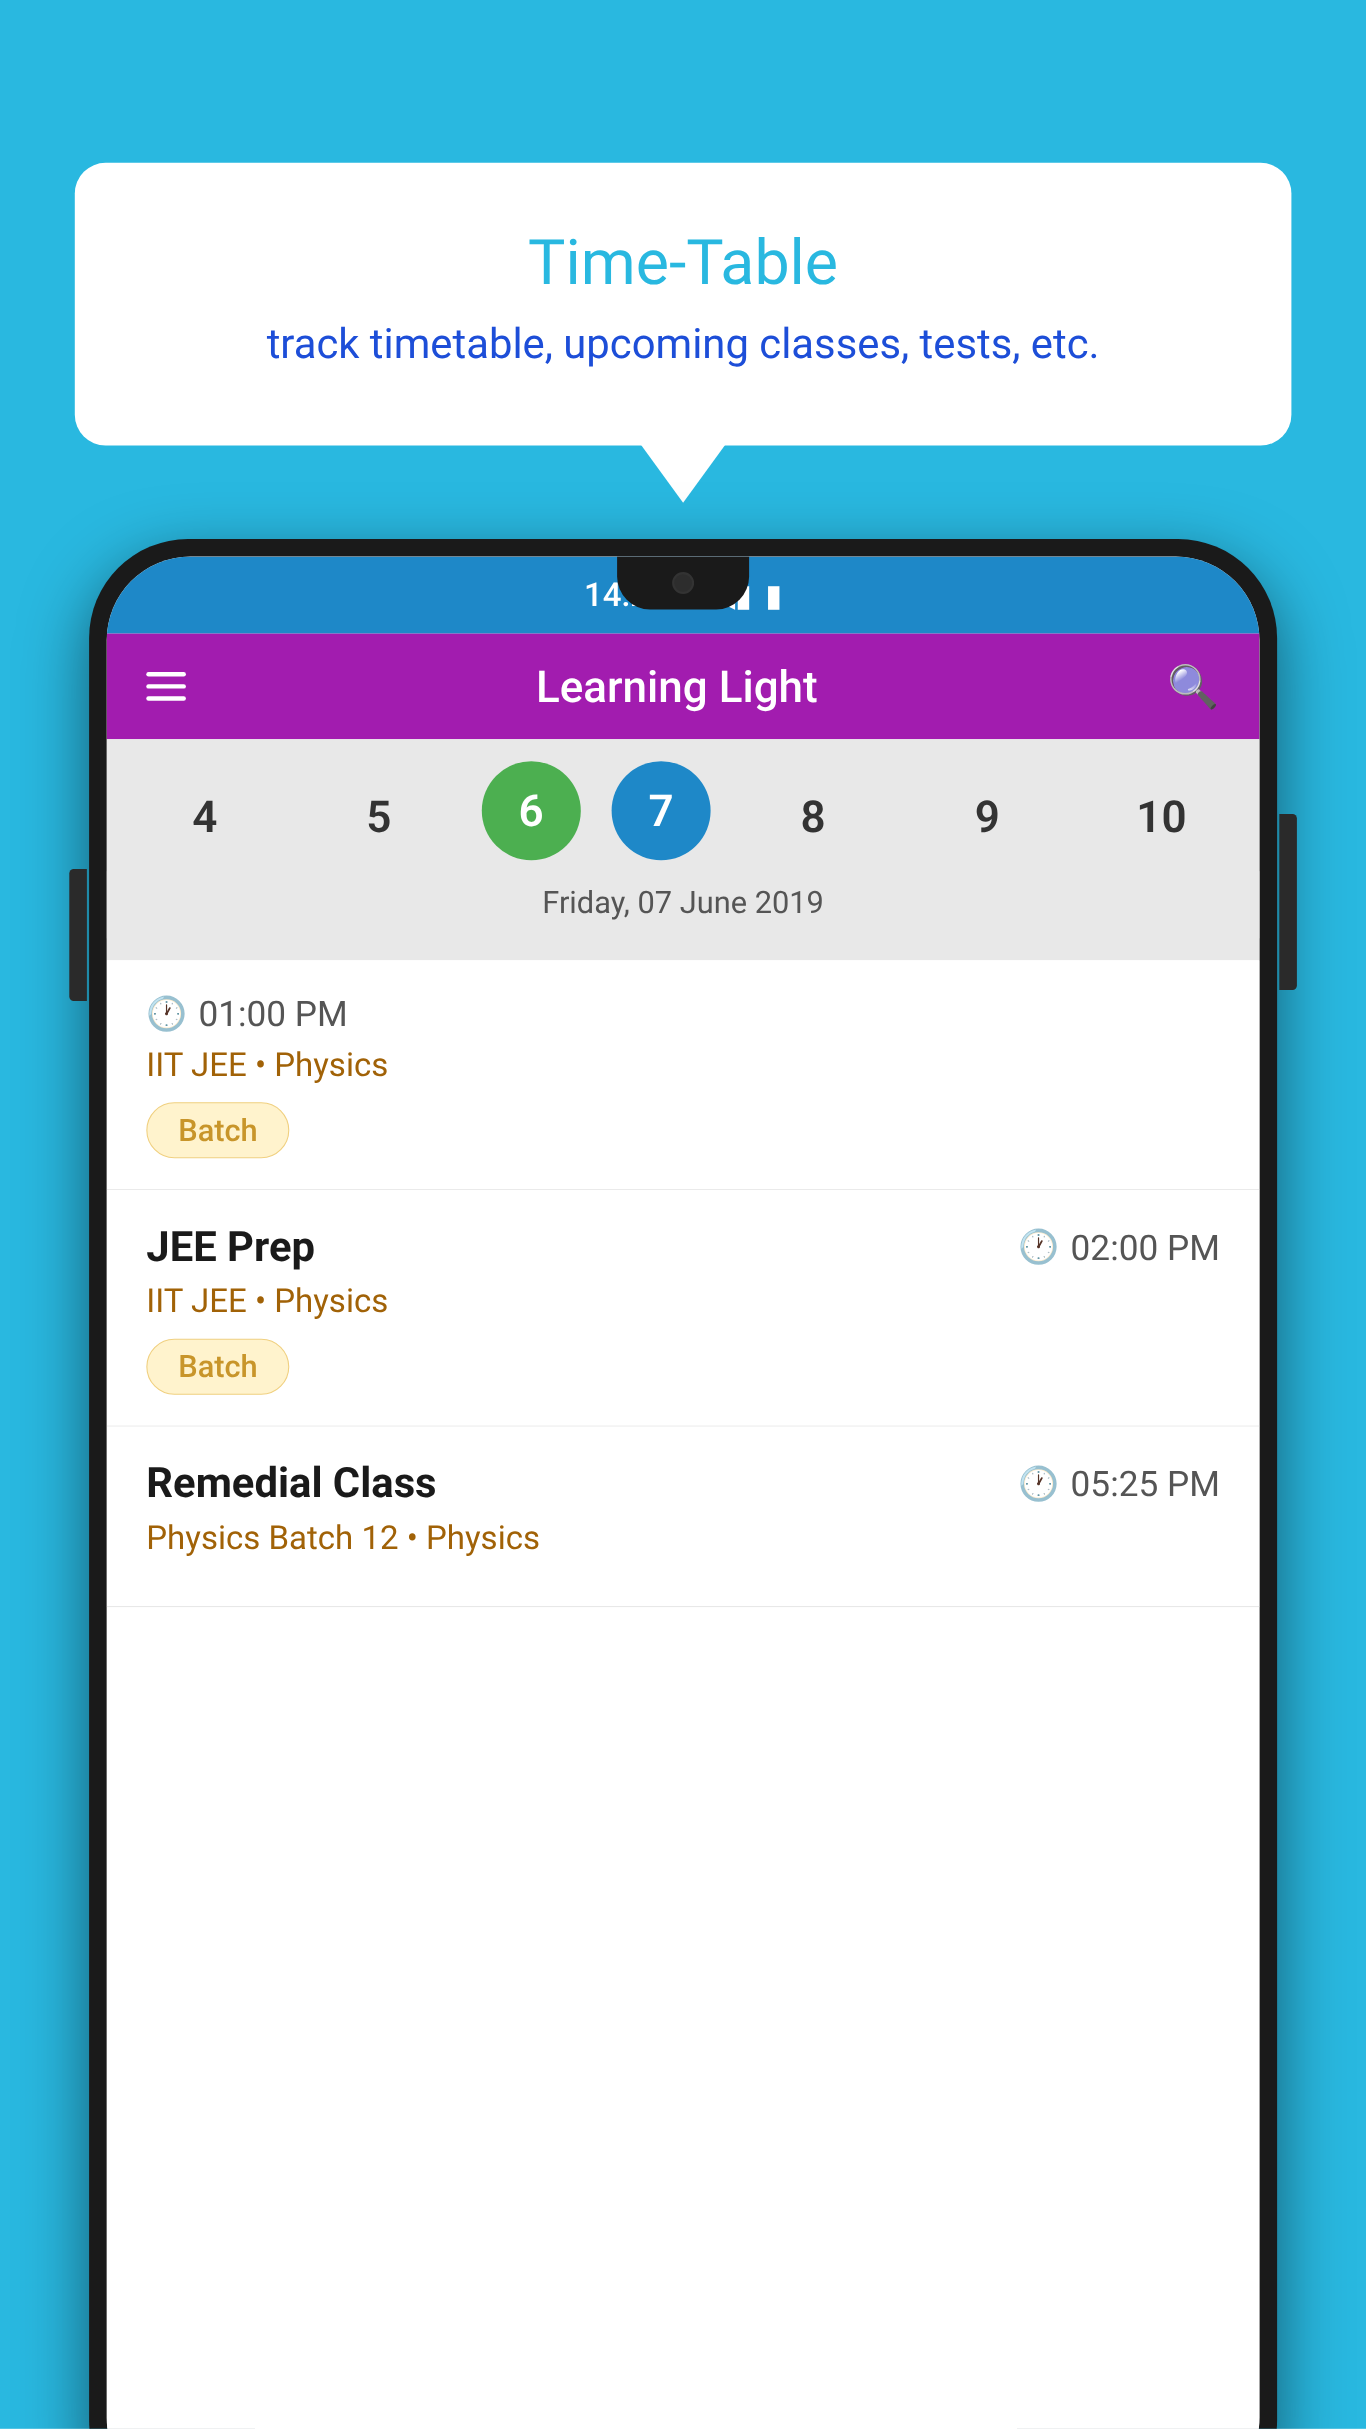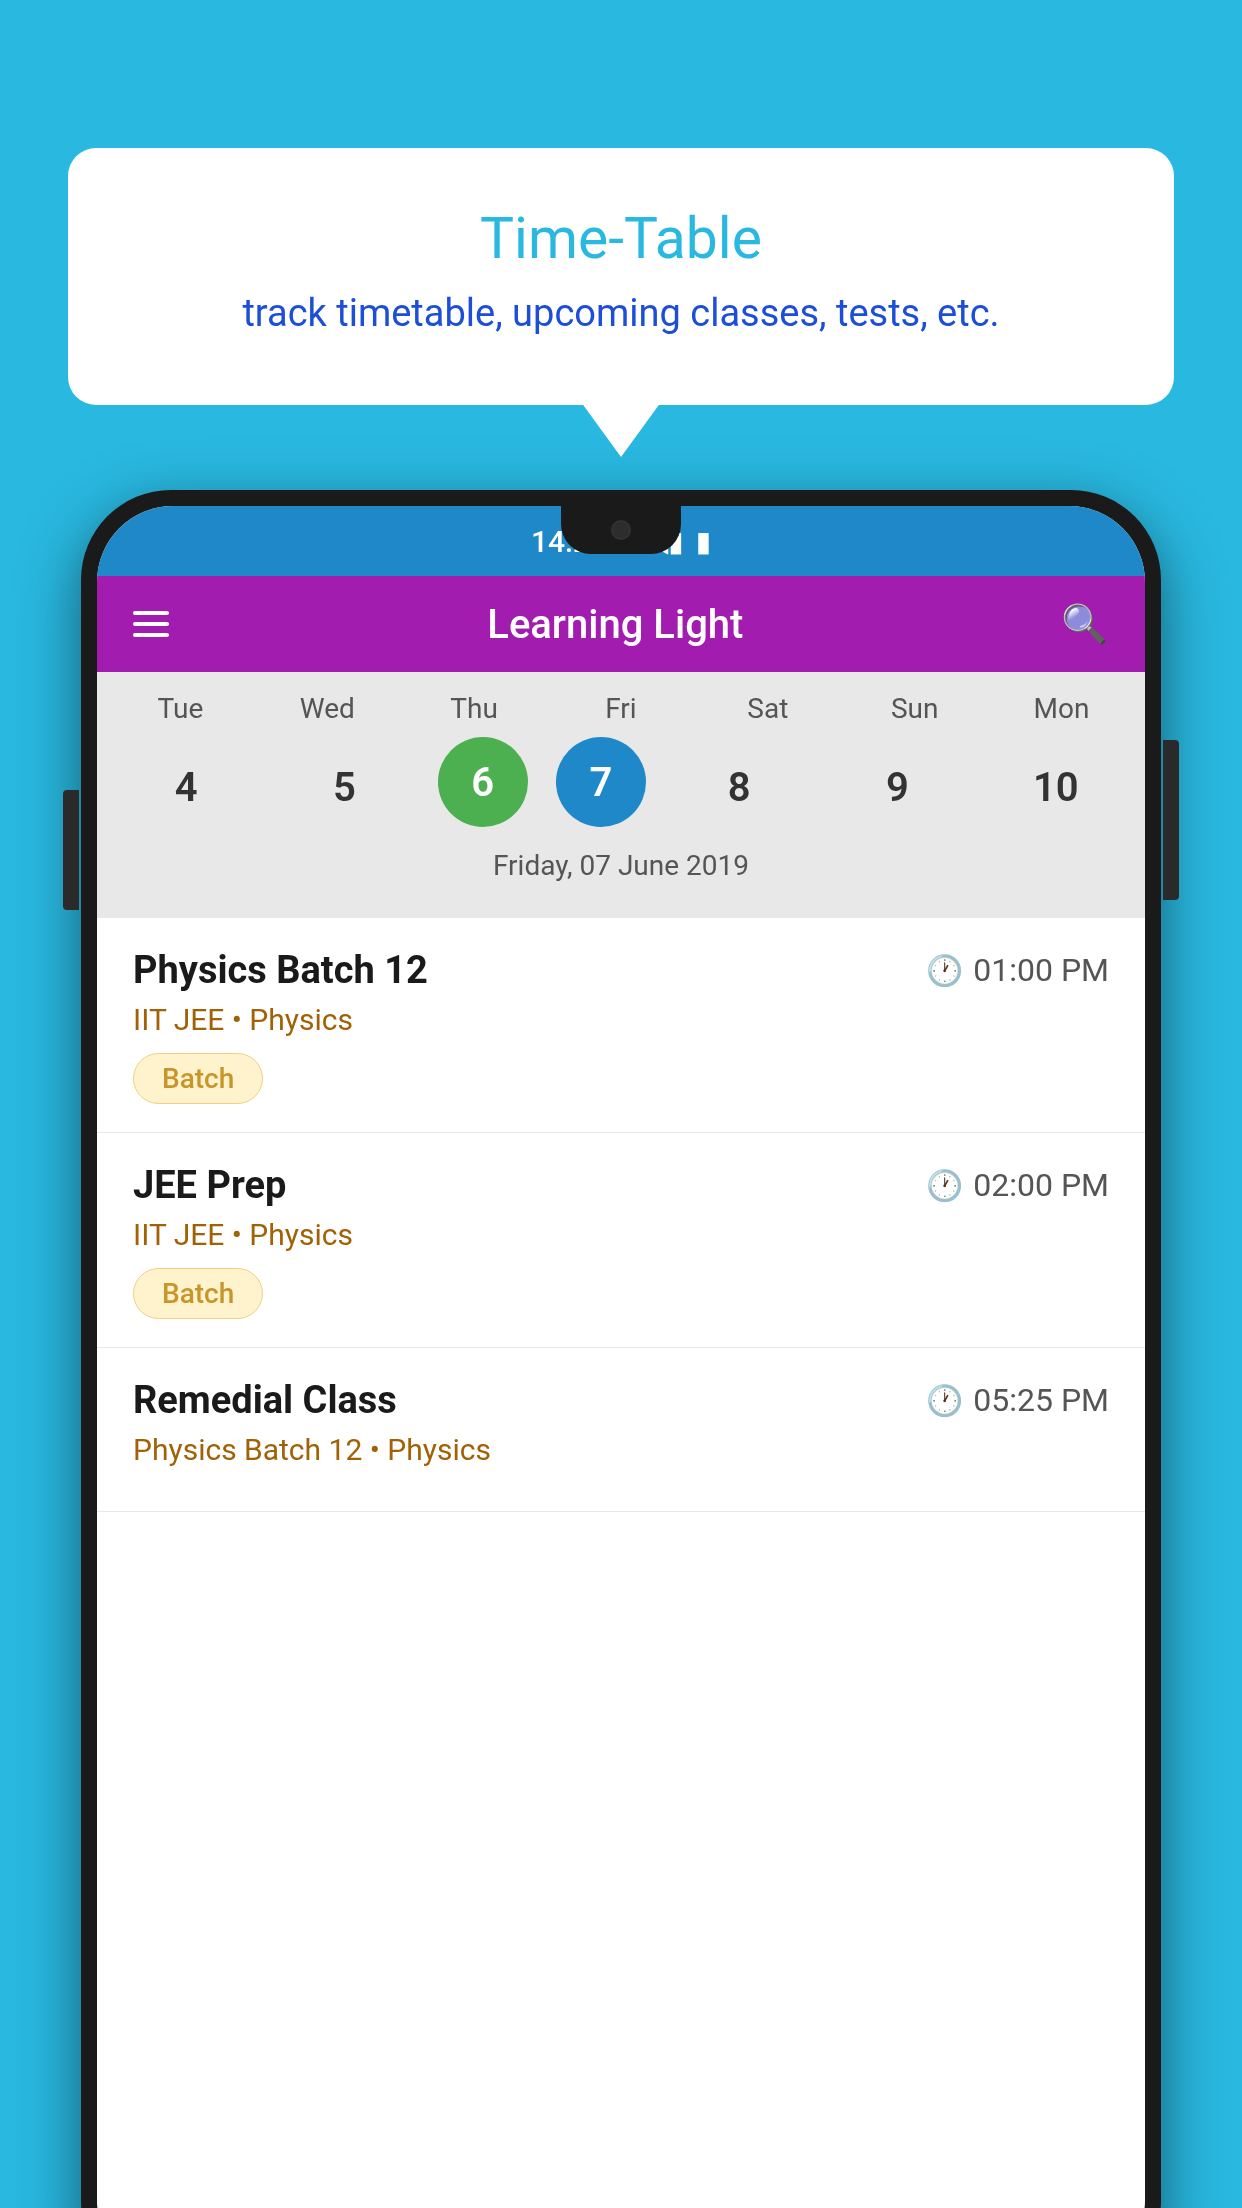--- a/index.html
+++ b/index.html
@@ -355,46 +355,36 @@
           <div class="hamburger-icon">
             <span></span>
             <span></span>
             <span></span>
           </div>
           <div class="app-title">Learning Light</div>
           <div class="search-icon-btn">🔍</div>
         </div>
 
         <div class="calendar-strip">
-          <div class="days-row">
-            <div class="day-label">Tue</div>
-            <div class="day-label">Wed</div>
-            <div class="day-label">Thu</div>
-            <div class="day-label">Fri</div>
-            <div class="day-label">Sat</div>
-            <div class="day-label">Sun</div>
-            <div class="day-label">Mon</div>
-          </div>
           <div class="dates-row">
             <div class="date-item">4</div>
             <div class="date-item">5</div>
             <div class="date-item today">6</div>
             <div class="date-item selected">7</div>
             <div class="date-item">8</div>
             <div class="date-item">9</div>
             <div class="date-item">10</div>
           </div>
           <div class="selected-date-label">Friday, 07 June 2019</div>
         </div>
 
         <div class="class-list">
 
           <div class="class-item">
             <div class="class-header">
-              <div class="class-name">Physics Batch 12</div>
               <div class="class-time">
                 <span class="clock-icon">🕐</span>
                 <span>01:00 PM</span>
               </div>
             </div>
             <div class="class-subject">IIT JEE • Physics</div>
             <div class="batch-badge">Batch</div>
           </div>
 
           <div class="class-item">

